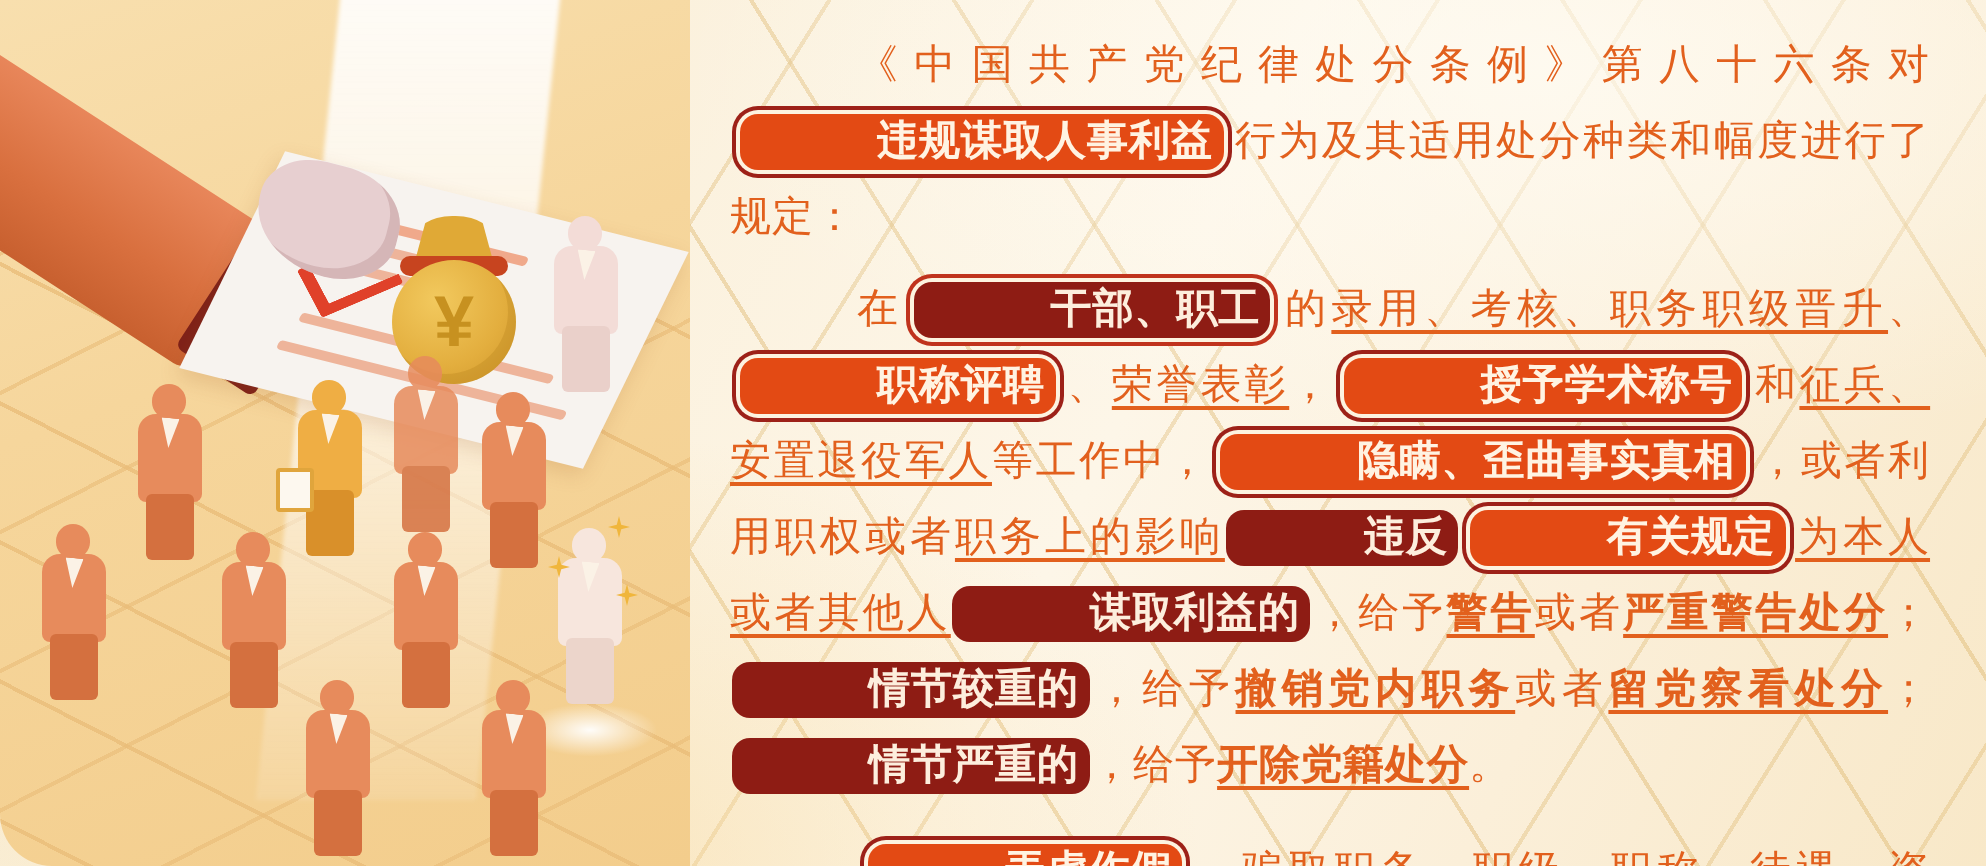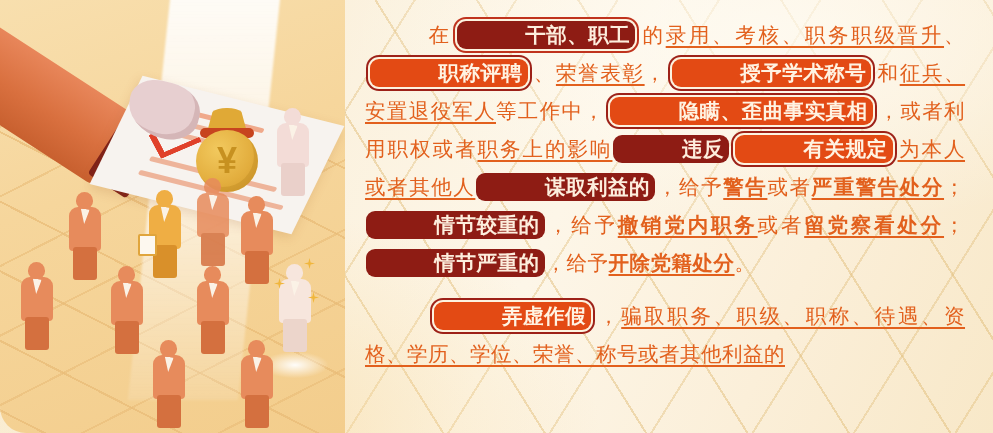--- a/index.html
+++ b/index.html
@@ -324,19 +324,20 @@
         <div class="collar"></div>
         <div class="legs"></div>
     </div>
     <div class="spark" style="left:304px;top:258px;"></div>
     <div class="spark" style="left:274px;top:278px;"></div>
     <div class="spark" style="left:308px;top:292px;"></div>
   </div>
 
   <div id="content">
 
+    <p class="para p1"><span>《中国共产党纪律处分条例》第八十六条对</span><span class="tag-o">违规谋取人事利益</span><span>行为及其适用处分种类和幅度进行了规定：</span></p>
 
     <p class="para p2"><span>在</span><span class="tag-dr">干部、职工</span><span>的</span><span class="u">录用、考核、职务职级晋升</span><span>、</span><span class="tag-o">职称评聘</span><span>、</span><span class="u">荣誉表彰</span><span>，</span><span class="tag-o">授予学术称号</span><span>和</span><span class="u">征兵、安置退役军人</span><span>等工作中，</span><span class="tag-o">隐瞒、歪曲事实真相</span><span>，或者利用职权或者</span><span class="u">职务上的影响</span><span class="tag-d">违反</span><span class="tag-o">有关规定</span><span class="u">为本人或者其他人</span><span class="tag-d">谋取利益的</span><span>，给予</span><span class="u b">警告</span><span>或者</span><span class="u b">严重警告处分</span><span>；</span><span class="tag-d">情节较重的</span><span>，给予</span><span class="u b">撤销党内职务</span><span>或者</span><span class="u b">留党察看处分</span><span>；</span><span class="tag-d">情节严重的</span><span>，给予</span><span class="u b">开除党籍处分</span><span>。</span></p>
 
     <p class="para p3"><span class="tag-o">弄虚作假</span><span>，</span><span class="u">骗取职务、职级、职称、待遇、资格、学历、学位、荣誉、称号或者其他利益的</span></p>
 
   </div>
 </div>
 
 </body></html>

